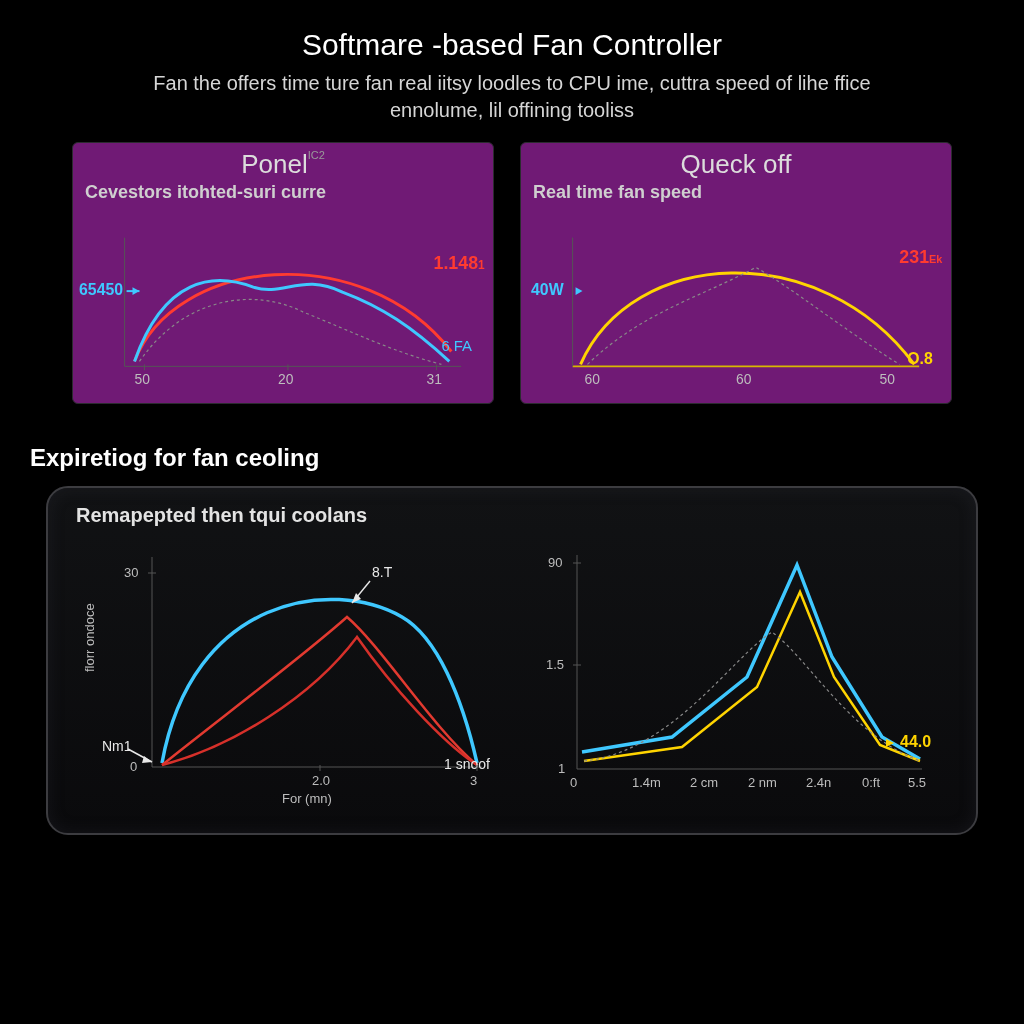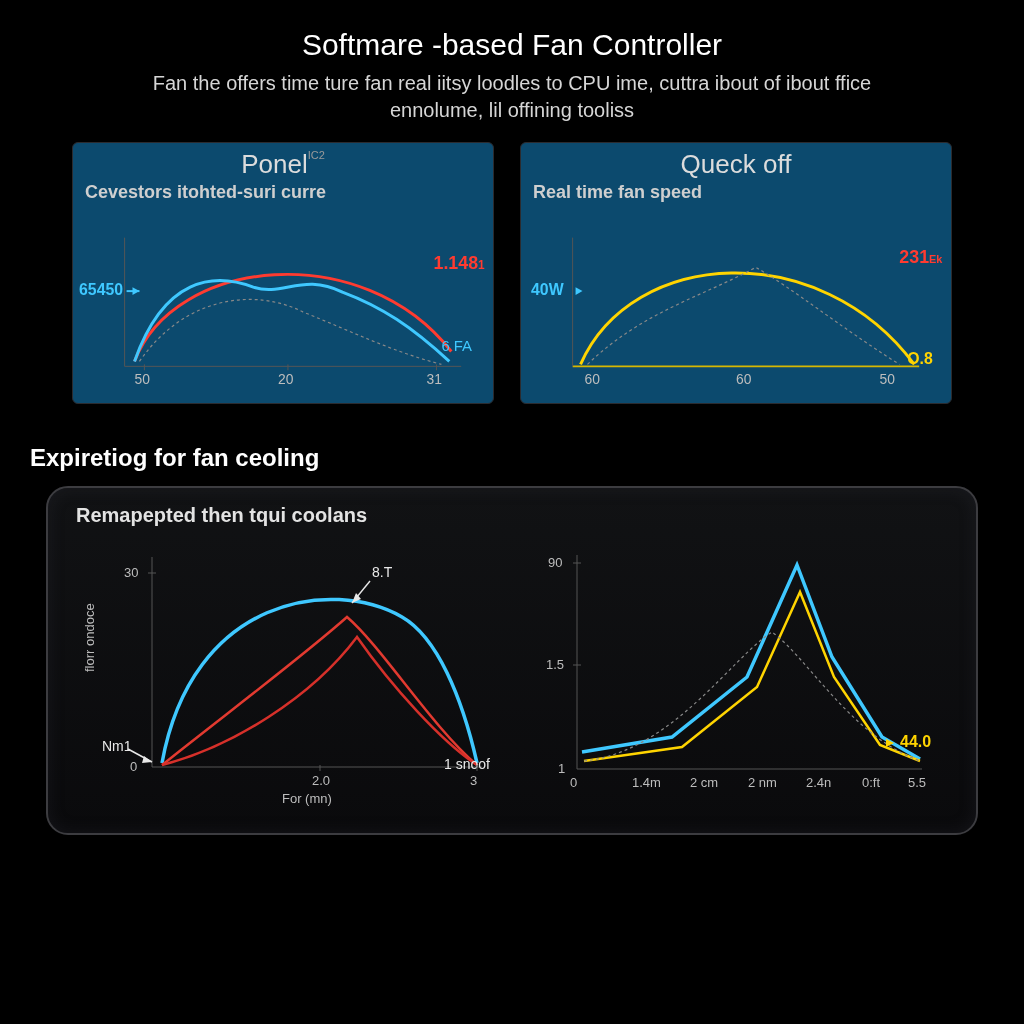--- a/index.html
+++ b/index.html
@@ -1,20 +1,20 @@
 <!DOCTYPE html>
 <html><head>
 <meta charset="utf-8">
 <style>
   html,body{margin:0;padding:0;width:1024px;height:1024px;background:#000;color:#e8e8e8;font-family:-apple-system,BlinkMacSystemFont,"Segoe UI",Arial,sans-serif;overflow:hidden}
   .wrap{padding:20px 30px}
   h1{font-size:30px;font-weight:400;text-align:center;margin:8px 0 8px;color:#fff}
   .sub{font-size:20px;text-align:center;max-width:780px;margin:0 auto 18px;color:#d6d6d6;line-height:1.35}
   .row{display:flex;gap:26px;justify-content:center;margin-top:4px}
-  .panel{background:#0c4a6e;border:1px solid #2b2b2f;border-radius:6px;position:relative}
+  .panel{background:#701a75;border:1px solid #2b2b2f;border-radius:6px;position:relative}
   .p1{width:420px;height:260px}
   .p2{width:430px;height:260px}
   .panel h2{font-size:26px;font-weight:400;color:#dcdcdc;text-align:center;margin:6px 0 2px}
   .panel h2 sup{font-size:11px;vertical-align:top;color:#9a9a9a}
   .panel .label{font-size:18px;color:#cfcfcf;margin:0 0 4px 12px;font-weight:600}
   .plot{position:absolute;left:12px;right:12px;bottom:8px;top:66px}
   svg{width:100%;height:100%;overflow:visible}
   .axis{stroke:#555;stroke-width:1}
   .tick text{fill:#bdbdbd;font-size:14px}
   .dashed{stroke:#888;stroke-width:1.2;stroke-dasharray:3 3;fill:none}
@@ -29,21 +29,21 @@
   .val-red{fill:#ff3b30;font-size:18px;font-weight:600}
   .val-cyan{fill:#3fc8ff;font-size:16px;font-weight:600}
   .val-cyan2{fill:#3fc8ff;font-size:15px}
   .val-yel{fill:#ffd400;font-size:16px;font-weight:600}
 </style>
 </head>
 <body>
 
 <div class="wrap">
   <h1>Softmare -based Fan Controller</h1>
-  <div class="sub">Fan the offers time ture fan real iitsy loodles to CPU ime, cuttra ibout of ibout ffice ennolume, lil offining tooliss</div>
+  <div class="sub">Fan the offers time ture fan real iitsy loodles to CPU ime, cuttra speed of lihe ffice ennolume, lil offining tooliss</div>
 
   <div class="row">
 
     <div class="panel p1">
       <h2><span>Ponel</span><sup>IC2</sup></h2>
       <div class="label">Cevestors itohted-suri curre</div>
       <div class="plot">
         <svg viewBox="0 0 400 170">
           <line class="axis" x1="40" y1="150" x2="380" y2="150"></line>
           <line class="axis" x1="40" y1="150" x2="40" y2="20"></line>

